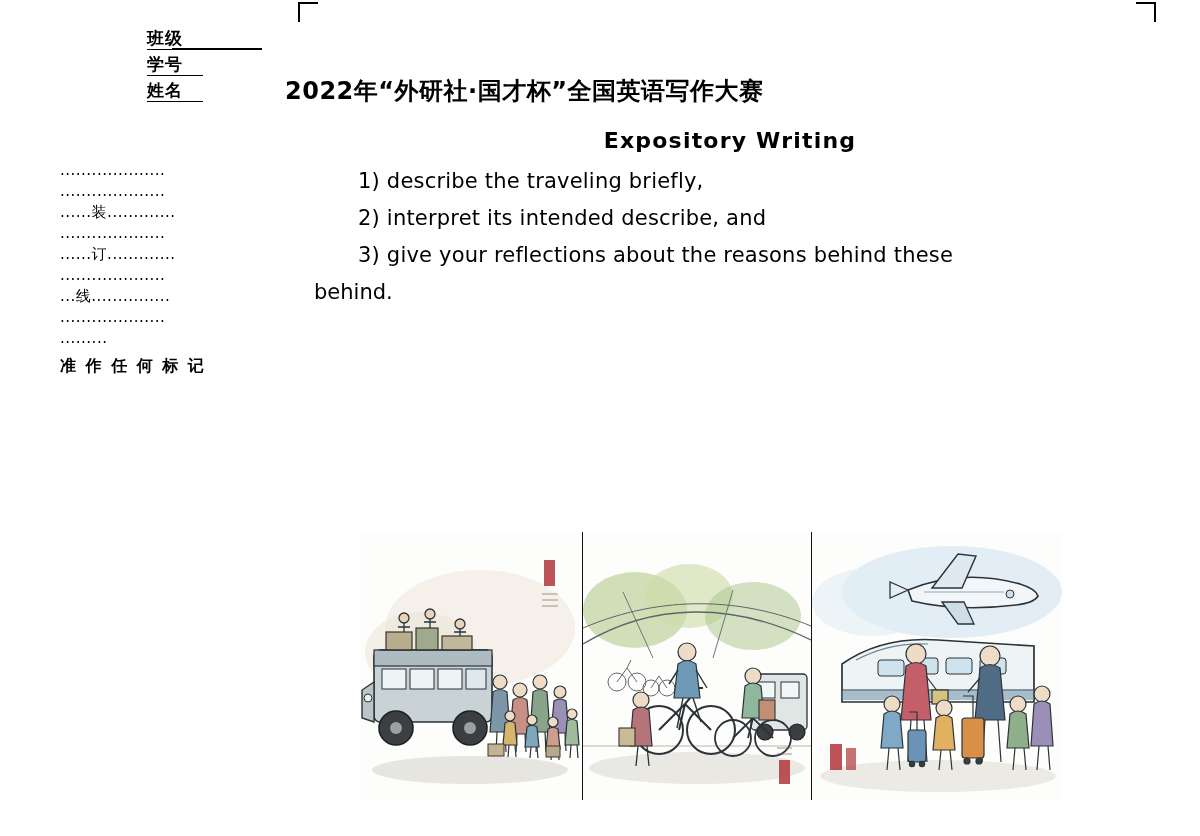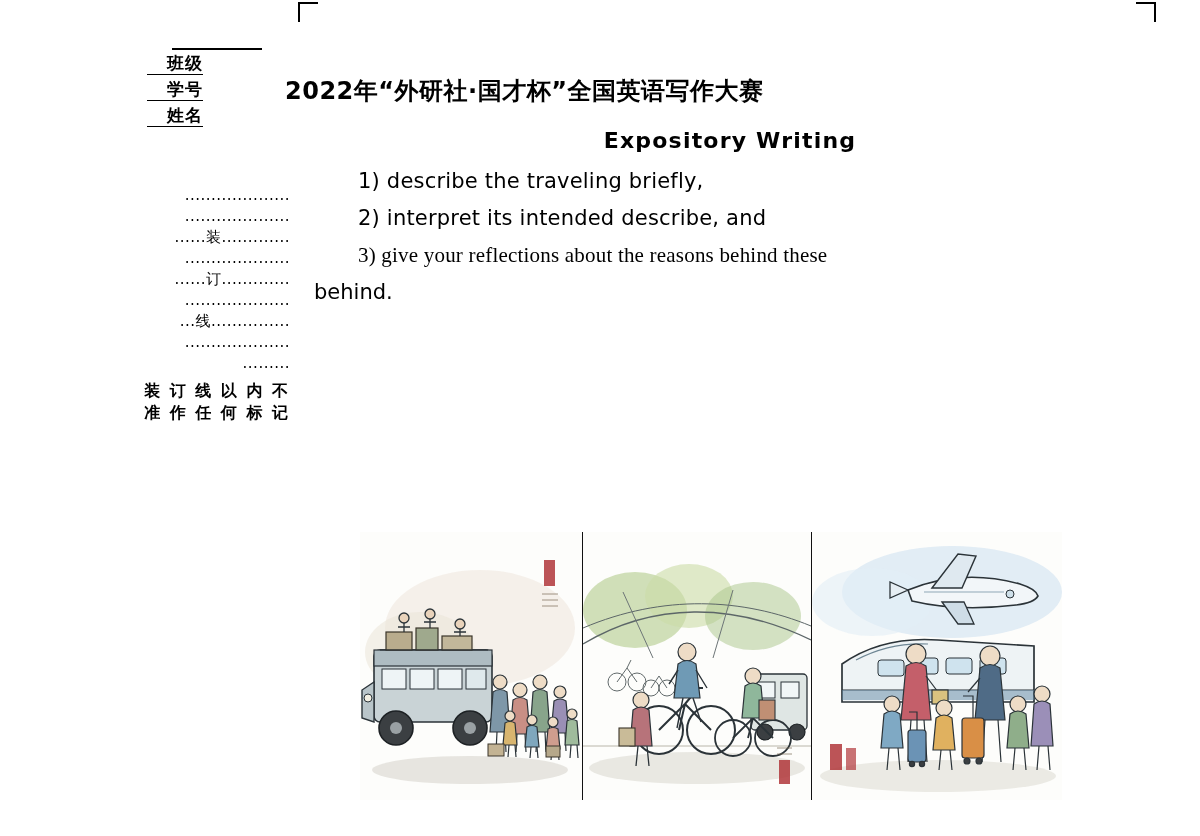--- a/index.html
+++ b/index.html
@@ -24,23 +24,23 @@
     width: 18px;
     height: 18px;
   }
   .corner.tl { top: 2px; left: 298px; border-width: 2px 0 0 2px; }
   .corner.tr { top: 2px; right: 44px;  border-width: 2px 2px 0 0; }
 
   
   .left-col {
     position: absolute;
     left: 60px;
-    top: 53px;
+    top: 28px;
     width: 230px;
-    text-align: right;
+    text-align: left;
   }
   .field-line {
     font-family: "DejaVu Sans", sans-serif;
     font-size: 17px;
     font-weight: 700;
     letter-spacing: 1px;
     border-bottom: 1.5px solid #000;
     width: 56px;
     margin: 0 auto 4px auto;
     padding-bottom: 1px;
@@ -120,21 +120,20 @@
     font-size: 21px;
     line-height: 37px;
     letter-spacing: 0.2px;
     padding-left: 44px;
     position: relative;
   }
   .task-item.justified {
     padding-left: 44px;
     text-align: justify;
     text-justify: inter-word;
-    font-family: Liberation Serif, serif;
   }
   .tail-line {
     font-family: "DejaVu Sans", sans-serif;
     font-size: 21px;
     line-height: 37px;
   }
 
   
   .figures {
     position: absolute;
@@ -187,21 +186,20 @@
     <div>......装.............</div>
     <div>....................</div>
     <div>......订.............</div>
     <div>....................</div>
     <div>...线...............</div>
     <div>....................</div>
     <div>.........</div>
   </div>
 
   <div class="notice">
-    <div>装 订 线 以 内 不</div>
     <div>准 作 任 何 标 记</div>
   </div>
 </div>
 
 <div class="body-col">
   <div class="section-title">Expository  Writing</div>
 
   <ul class="task-list">
     <li class="task-item">
       <span>1)</span>

